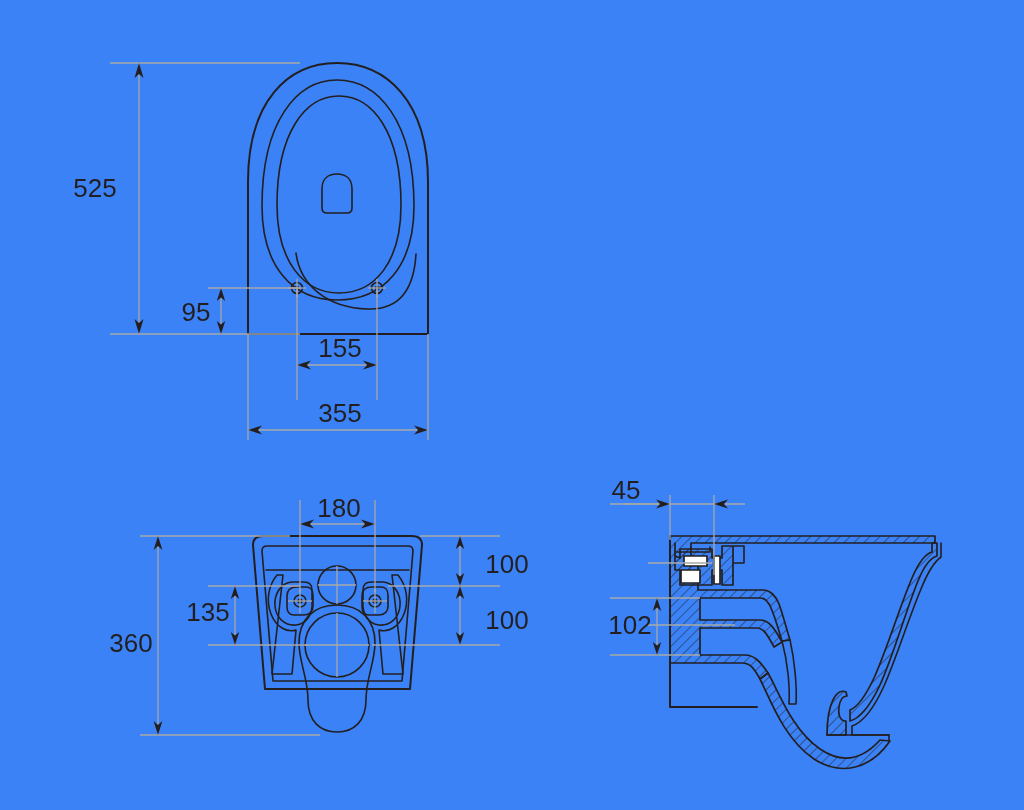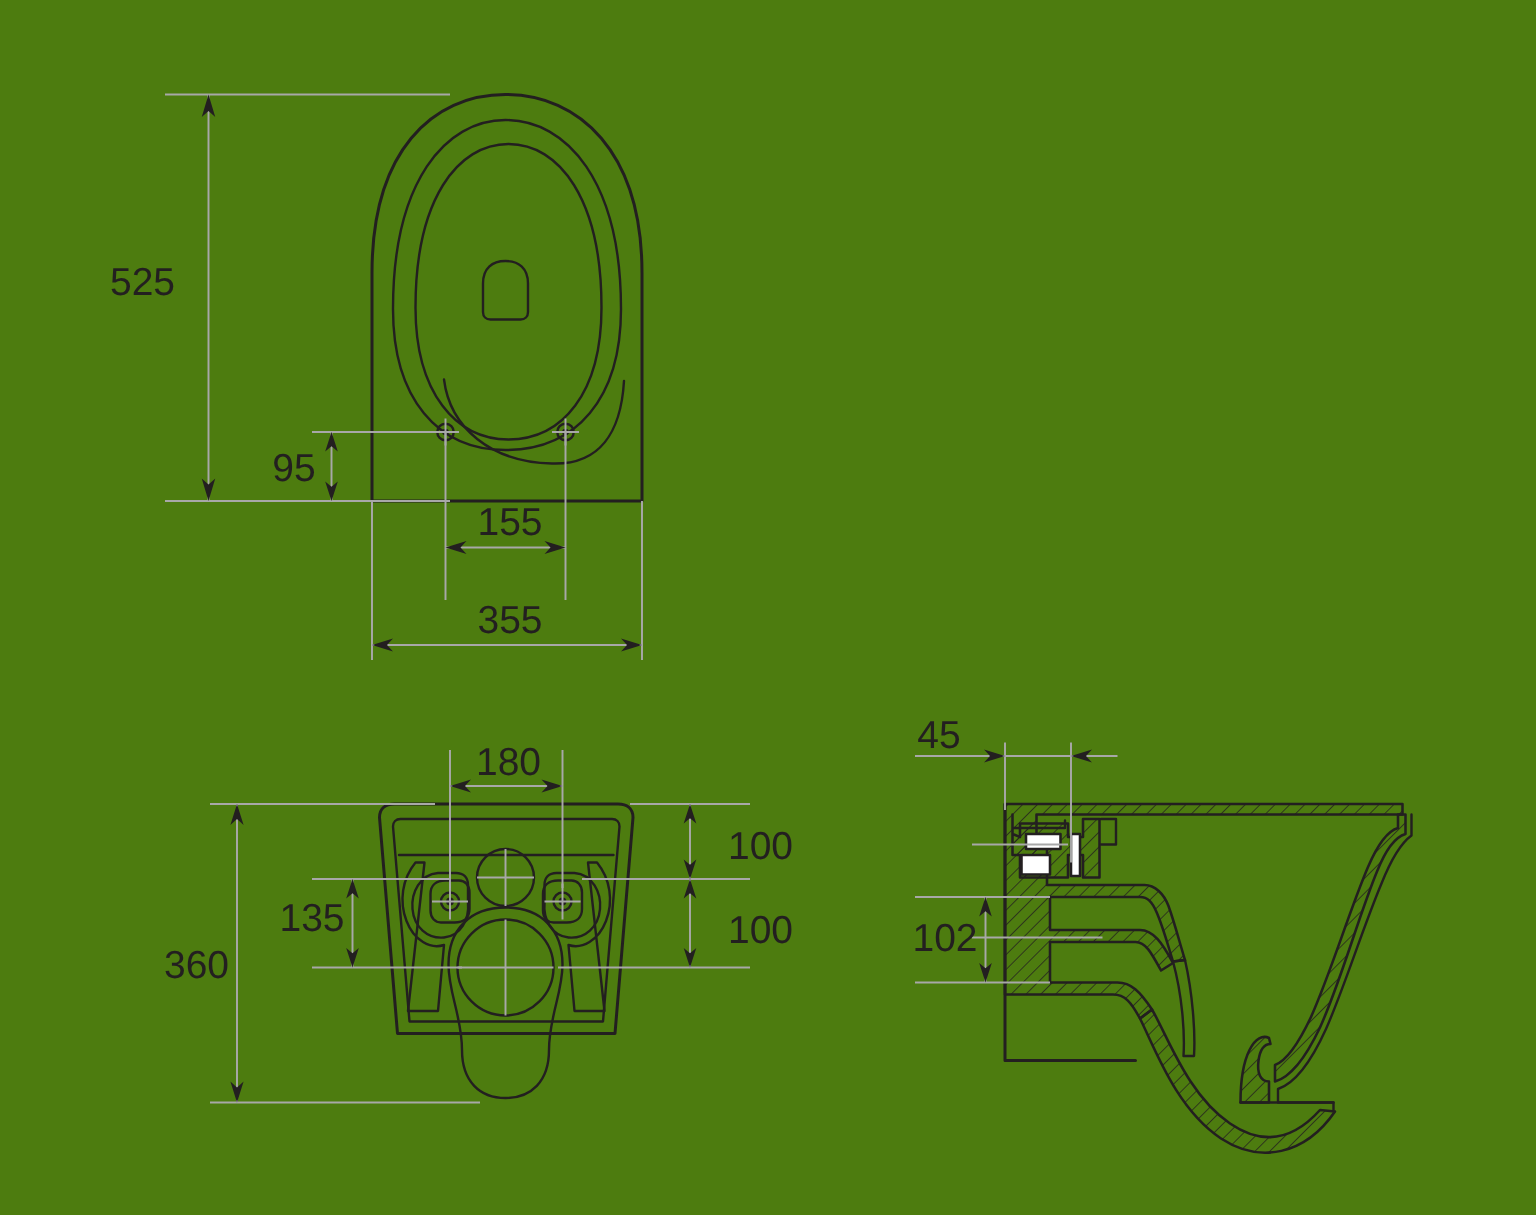--- a/index.html
+++ b/index.html
@@ -7,21 +7,21 @@
     padding: 0;
     background: #ffffff;
   }
   body {
     font-family: "Liberation Sans", sans-serif;
   }
   #sheet {
     position: relative;
     width: 1024px;
     height: 810px;
-    background: #4d7c0f;
+    background: #3b82f6;
     overflow: hidden;
   }
   #sheet svg {
     position: absolute;
     top: 0;
     left: 0;
     display: block;
   }
   .obj {
     fill: none;

